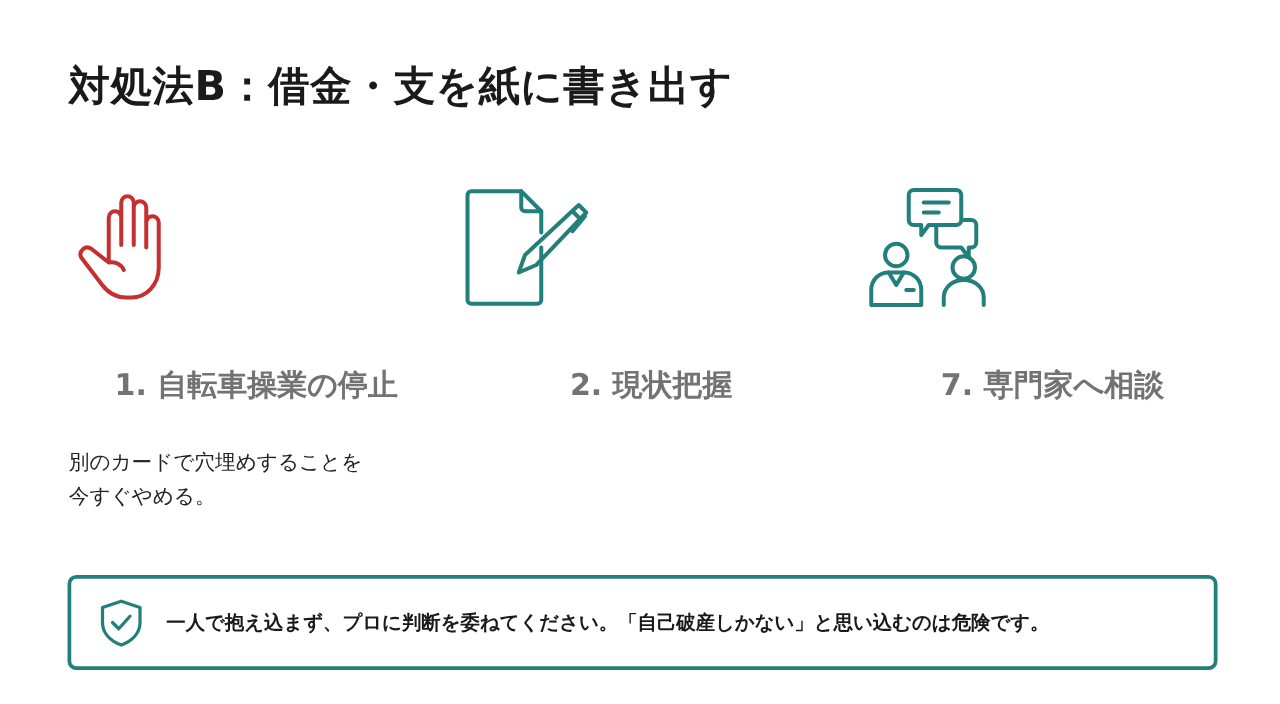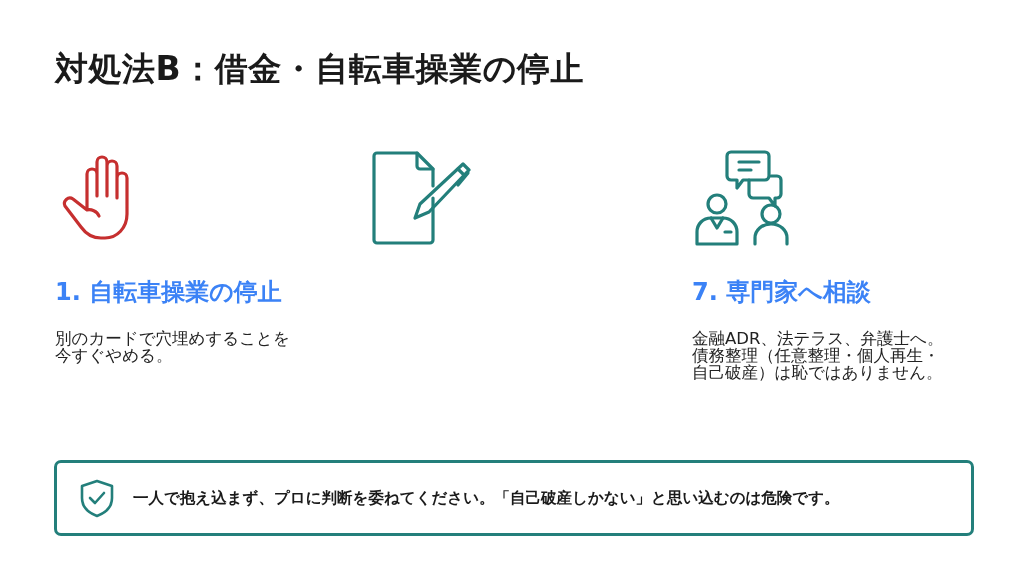--- a/index.html
+++ b/index.html
@@ -10,74 +10,72 @@
   .title {
     position:absolute; left:55px; top:47px; font-size:33px; font-weight:bold;
     letter-spacing:0.5px; color:#1a1a1a; white-space:nowrap;
   }
   .col { position:absolute; top:148px; width:300px; }
   .col1 { left:55px; } .col2 { left:371px; } .col3 { left:692px; }
   .icon { width:100px; height:100px; display:block; }
   .col1 .icon { margin-left:-2px; }
   .col3 .icon { width:110px; margin-left:-5px; }
   .head {
-    margin-top:28px; font-size:24px; font-weight:bold; white-space:nowrap; color:#3b82f6;
+    margin-top:44px; font-size:24px; font-weight:bold; white-space:nowrap; color:#737373;text-align:center;
   }
   .body {
-    margin-top:22px; font-size:16.5px; line-height:17px; color:#222; white-space:pre-line;
+    margin-top:32px; font-size:16.5px; line-height:27px; color:#222; white-space:pre-line;
   }
   .callout {
     position:absolute; left:54px; top:460px; width:920px; height:76px;
     border:3px solid #237f7b; border-radius:7px; box-sizing:border-box;
     display:flex; align-items:center;
   }
   .callout svg { margin-left:22px; width:36px; height:40px; flex:none; }
   .callout .msg {
     margin-left:18px; font-size:15.5px; font-weight:bold; color:#1a1a1a; white-space:nowrap;
   }
 </style>
 </head>
 <body>
 
-<div class="title">対処法B：借金・自転車操業の停止</div>
+<div class="title">対処法B：借金・支を紙に書き出す</div>
 
 <div class="col col1">
   <svg class="icon" viewBox="0 0 100 100" fill="none" stroke="#c62f2f" stroke-width="3.2" stroke-linecap="round" stroke-linejoin="round">
     <path d="M34 60 V26 a5 5 0 0 1 10 0 V48 M44 48 V14 a5 5 0 0 1 10 0 V48 M54 48 V18 a5 5 0 0 1 10 0 V50 M64 50 V30 a5 5 0 0 1 10 0 V66 c0 14 -10 24 -22 24 h-4 c-9 0 -15 -4 -20 -11 L12 58 a5.5 5.5 0 0 1 8 -7 L34 62 c4 -1 10 1 12 6"></path>
   </svg>
   <div class="head">1. 自転車操業の停止</div>
   <div class="body">別のカードで穴埋めすることを
 今すぐやめる。</div>
 </div>
 
 <div class="col col2">
   <svg class="icon" viewBox="0 0 100 100" fill="none" stroke="#237f7b" stroke-width="3.2" stroke-linecap="round" stroke-linejoin="round">
     <path d="M62 50 V92 a3 3 0 0 1 -3 3 H6 a3 3 0 0 1 -3 -3 V8 a3 3 0 0 1 3 -3 H46 L62 21 V38"></path>
     <path d="M46 5 V18 a3 3 0 0 0 3 3 H62"></path>
     <path d="M92 16 l6 6 l-40 42 l-14 6 l5 -14 z"></path>
     <path d="M87 21 l6 6"></path>
     <path d="M97 25 l-10 12"></path>
   </svg>
+  <div class="head">2. 現状把握</div>
 </div>
 
 <div class="col col3">
   <svg class="icon" viewBox="0 0 110 100" fill="none" stroke="#237f7b" stroke-width="3.2" stroke-linecap="round" stroke-linejoin="round">
     <path d="M44 4 h34 a4 4 0 0 1 4 4 v20 a4 4 0 0 1 -4 4 h-22 l-6 8 v-8 h-6 a4 4 0 0 1 -4 -4 v-20 a4 4 0 0 1 4 -4 z"></path>
     <path d="M52 14 h20 M52 22 h12"></path>
     <path d="M84 28 h6 a4 4 0 0 1 4 4 v14 a4 4 0 0 1 -4 4 h-2 v8 l-6 -8 h-16 a4 4 0 0 1 -4 -4 v-14"></path>
     <circle cx="30" cy="56" r="9"></circle>
     <path d="M10 96 v-12 c0 -8 6 -14 14 -14 h12 c8 0 14 6 14 14 v12 h-40 z"></path>
     <path d="M24 70 l6 10 l6 -10 M38 84 h6"></path>
     <circle cx="84" cy="66" r="9"></circle>
     <path d="M68 96 v-6 c0 -8 7 -14 16 -14 s16 6 16 14 v6"></path>
   </svg>
   <div class="head">7. 専門家へ相談</div>
-  <div class="body">金融ADR、法テラス、弁護士へ。
-債務整理（任意整理・個人再生・
-自己破産）は恥ではありません。</div>
 </div>
 
 <div class="callout">
   <svg viewBox="0 0 36 40" fill="none" stroke="#237f7b" stroke-width="2.6" stroke-linecap="round" stroke-linejoin="round">
     <path d="M18 3 L33 8 V20 C33 29 26 35 18 38 C10 35 3 29 3 20 V8 Z"></path>
     <path d="M11 20 l5 5 l9 -10"></path>
   </svg>
   <div class="msg">一人で抱え込まず、プロに判断を委ねてください。「自己破産しかない」と思い込むのは危険です。</div>
 </div>
 

